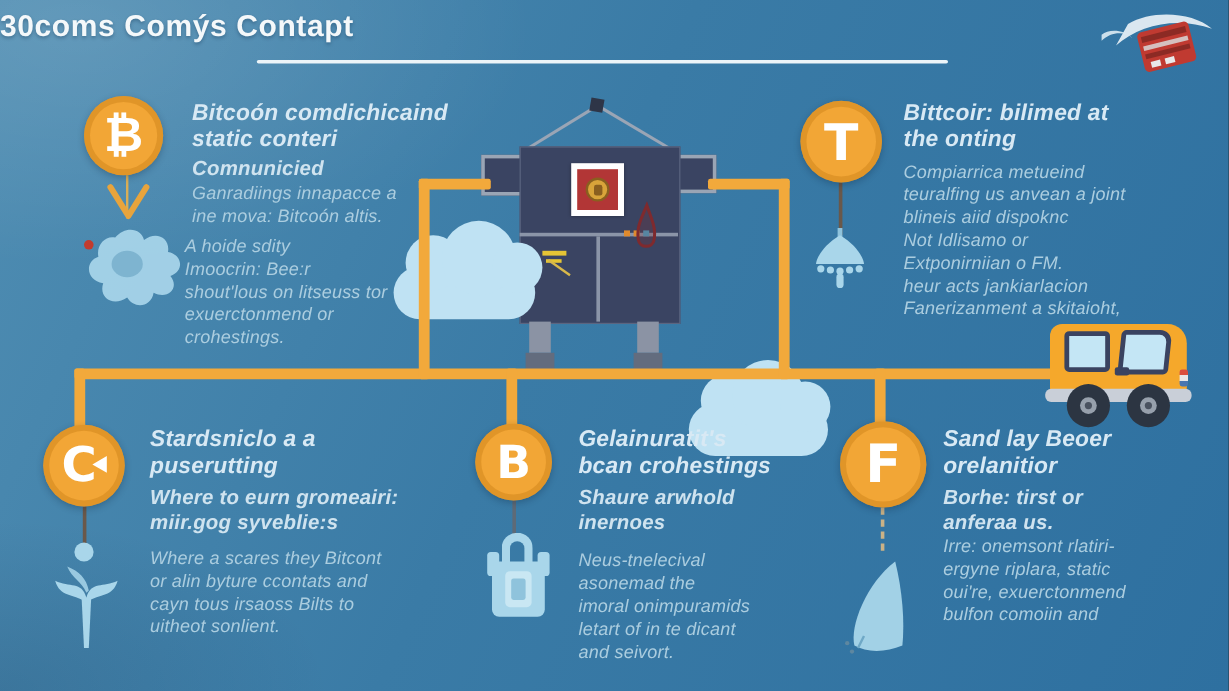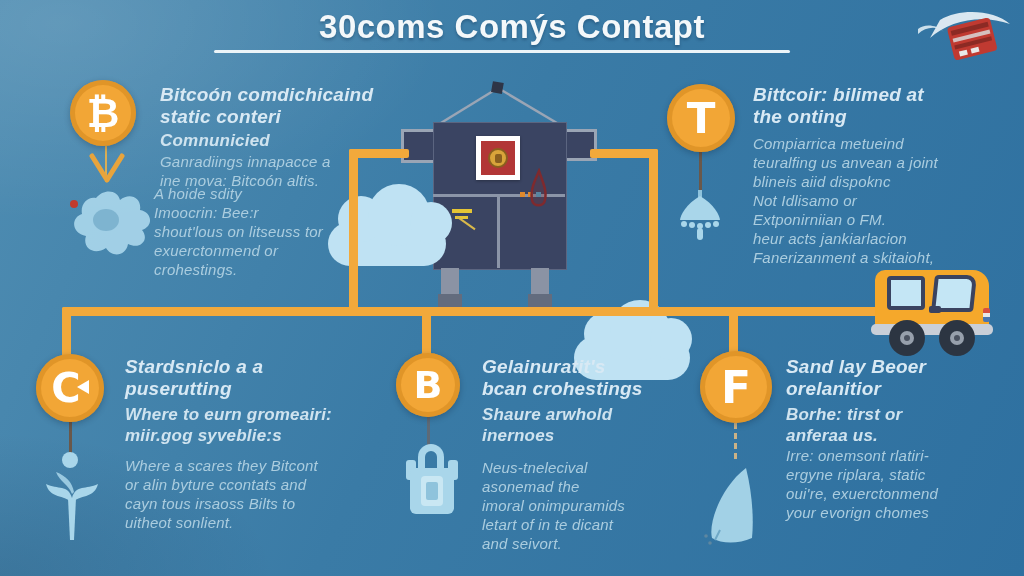--- a/index.html
+++ b/index.html
@@ -5,22 +5,22 @@
   html,body{margin:0;padding:0;background:#222;}
   .stage{
     position:relative;width:1024px;height:576px;overflow:hidden;
     font-family:"Liberation Sans",sans-serif;
     background:
       radial-gradient(ellipse 620px 320px at 6% 4%, rgba(255,255,255,0.12), transparent 62%),
       radial-gradient(ellipse 500px 260px at 0% 100%, rgba(0,25,55,0.14), transparent 55%),
       linear-gradient(115deg,#4f8db2 0%,#3a7ba6 45%,#2e70a0 100%);
   }
   .title{
-    position:absolute;top:8px;left:0;right:0;text-align:center;
-    font-size:33px;font-weight:bold;color:#f4f8fa;letter-spacing:.5px;
+    position:absolute;top:8px;left:0;right:0;text-align:left;
+    font-size:25px;font-weight:bold;color:#f4f8fa;letter-spacing:.5px;
     text-shadow:0 2px 3px rgba(0,30,60,.3);z-index:6;
   }
   .title-underline{position:absolute;top:50px;left:214px;width:576px;height:3px;background:#ecf4f8;z-index:6;border-radius:2px;}
   .conn{position:absolute;background:#f2a93b;z-index:3;border-radius:2px;}
   .coin{
     position:absolute;border-radius:50%;background:#f2a636;z-index:4;
     box-shadow:inset 0 0 0 5px rgba(210,135,30,.55), 0 2px 6px rgba(0,20,40,.25);
     display:flex;align-items:center;justify-content:center;color:#fff;font-weight:bold;
     font-family:"DejaVu Sans","Liberation Sans",sans-serif;
   }
@@ -193,21 +193,21 @@
 
   <div class="tblock h" style="left:160px;top:84px">
     <div>Bitcoón comdichicaind</div>
     <div>static conteri</div>
   </div>
   <div class="tblock sub" style="left:160px;top:130px">Comnunicied</div>
   <div class="tblock b" style="left:160px;top:152px">
     <div>Ganradiings innapacce a</div>
     <div>ine mova: Bitcoón altis.</div>
   </div>
-  <div class="tblock b" style="left:154px;top:184px">
+  <div class="tblock b" style="left:154px;top:196px">
     <div>A hoide sdity</div>
     <div>Imoocrin: Bee:r</div>
     <div>shout'lous on litseuss tor</div>
     <div>exuerctonmend or</div>
     <div>crohestings.</div>
   </div>
 
   <div class="tblock h" style="left:753px;top:84px">
     <div>Bittcoir: bilimed at</div>
     <div>the onting</div>
@@ -258,16 +258,16 @@
     <div>orelanitior</div>
   </div>
   <div class="tblock sub" style="left:786px;top:404px">
     <div>Borhe: tirst or</div>
     <div>anferaa us.</div>
   </div>
   <div class="tblock b" style="left:786px;top:446px">
     <div>Irre: onemsont rlatiri-</div>
     <div>ergyne riplara, static</div>
     <div>oui're, exuerctonmend</div>
-    <div>your evorign chomes</div>
+    <div>bulfon comoiin and</div>
   </div>
 
 </div>
 
 </body></html>

